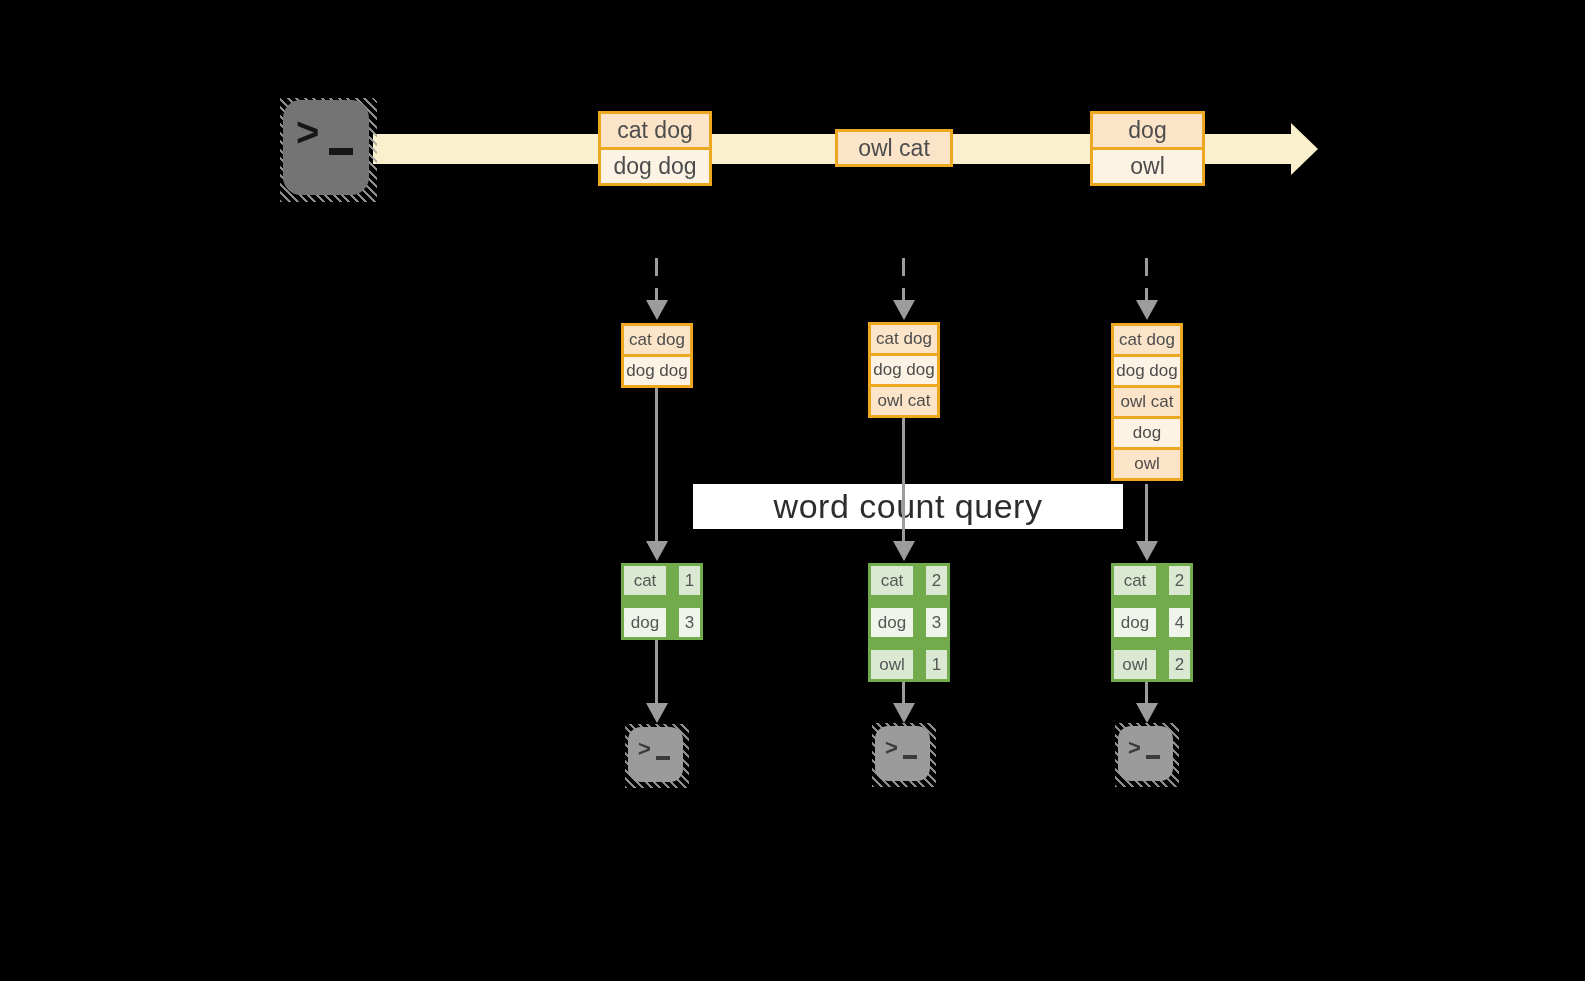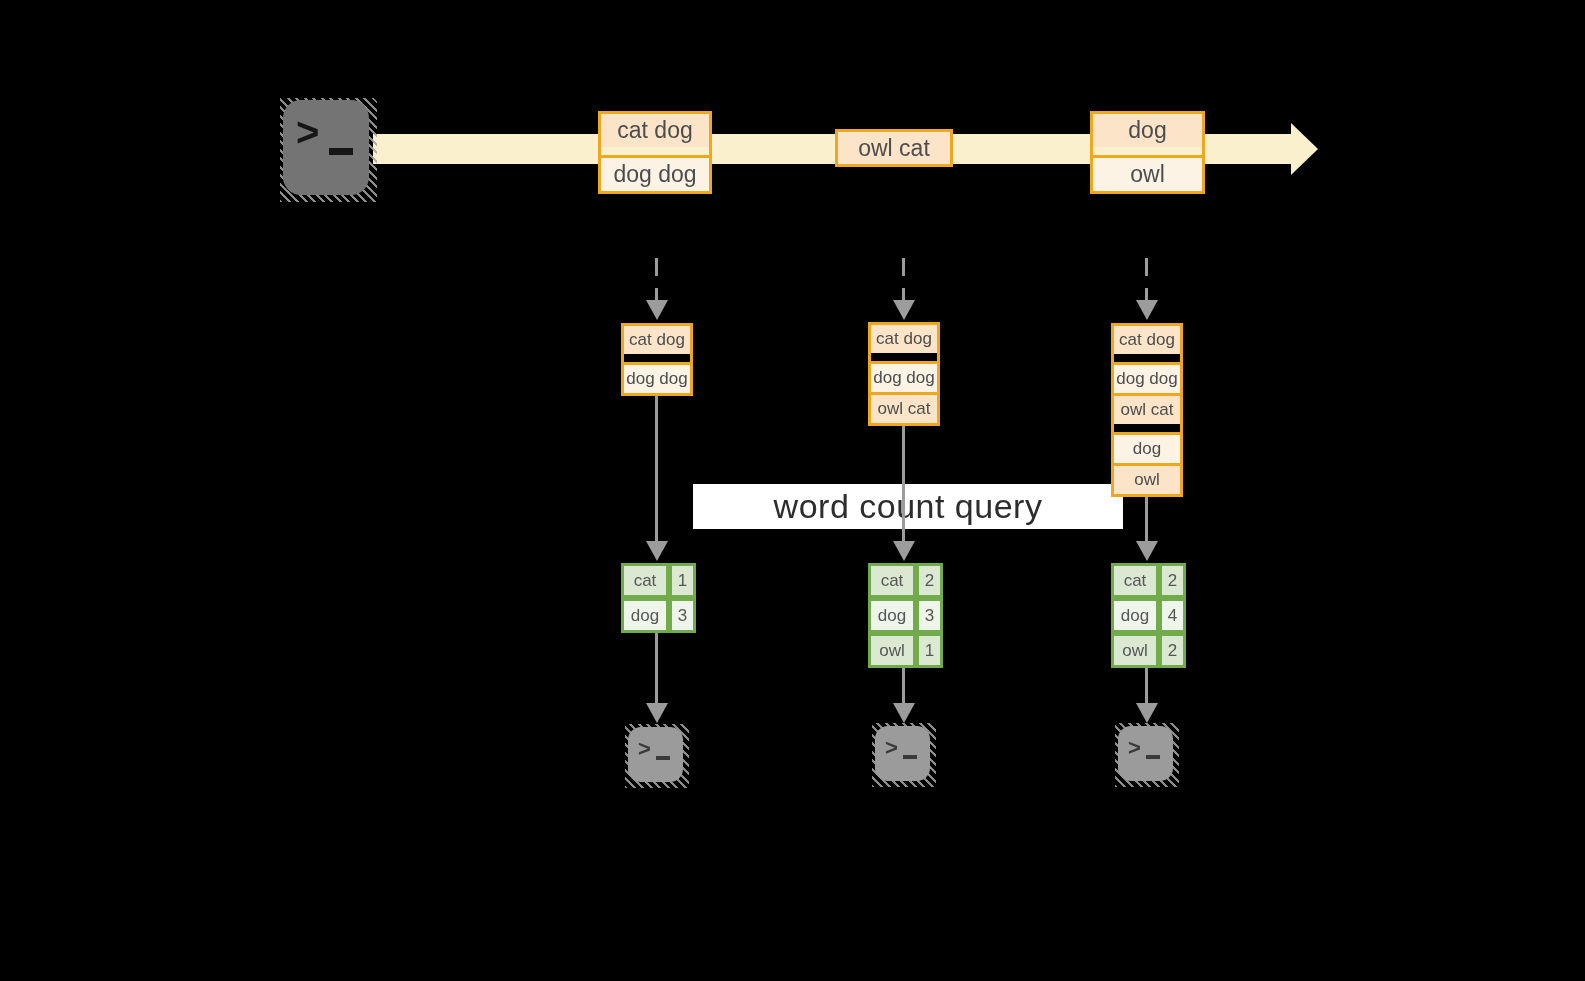--- a/index.html
+++ b/index.html
@@ -21,37 +21,37 @@
   }
   
   .stream-band{position:absolute;left:373px;top:134px;width:918px;height:30px;background:var(--stream-arrow);z-index:1;}
   .stream-head{position:absolute;left:1291px;top:123px;width:0;height:0;z-index:1;
     border-top:26px solid transparent;border-bottom:26px solid transparent;border-left:27px solid var(--stream-arrow);}
   
   .obox{position:absolute;border:3px solid var(--box-border);z-index:3;}
   .obox .cell{display:flex;align-items:center;justify-content:center;color:#4d4d4d;}
   .obox .cell + .cell{border-top:3px solid var(--box-border);}
   .obox .dark{background:var(--box-fill-dark);}
-  .obox .light{background:var(--box-fill-light);margin-top:8px;}
+  .obox .light{background:var(--box-fill-light);}
   .tl .cell{width:108px;height:33px;font-size:23px;}
   .tl2 .cell{width:112px;height:32px;font-size:23px;}
   .tl3 .cell{width:109px;height:33px;font-size:23px;}
   .stack .cell{width:66px;height:28px;font-size:17px;}
   
   .vdash{position:absolute;width:3px;z-index:2;
     background:repeating-linear-gradient(180deg,var(--flow-arrow) 0 18px,transparent 18px 30px);}
   .vline{position:absolute;width:3px;background:var(--flow-arrow);z-index:2;}
   .vhead{position:absolute;width:0;height:0;z-index:2;
     border-left:11px solid transparent;border-right:11px solid transparent;border-top:20px solid var(--flow-arrow);}
   
   .query-band{position:absolute;left:693px;top:484px;width:430px;height:45px;background:var(--label-bg);z-index:1;
     display:flex;align-items:center;justify-content:center;font-size:34px;font-weight:300;color:#2d2d2d;letter-spacing:0.5px;}
   
   .gtable{position:absolute;border:3px solid var(--table-border);background:var(--table-border);z-index:3;
-    display:grid;grid-template-columns:42px 21px;gap:6px;}
+    display:grid;grid-template-columns:42px 21px;gap:13px;}
   .gtable .gcell{display:flex;align-items:center;justify-content:center;height:29px;font-size:17px;color:#565656;}
   .gtable .rdark{background:var(--table-fill-dark);}
   .gtable .rlight{background:var(--table-fill-light);}
   
   .term{position:absolute;z-index:3;
     background:repeating-linear-gradient(45deg,rgba(165,165,165,0.85) 0 2px,transparent 2px 6px);}
   .term .body{position:absolute;border-radius:18px;}
   .term-src{left:280px;top:98px;width:97px;height:104px;}
   .term-src .body{left:3px;top:2px;width:86px;height:95px;background:#747474;}
   .term-sink{width:64px;height:64px;}

